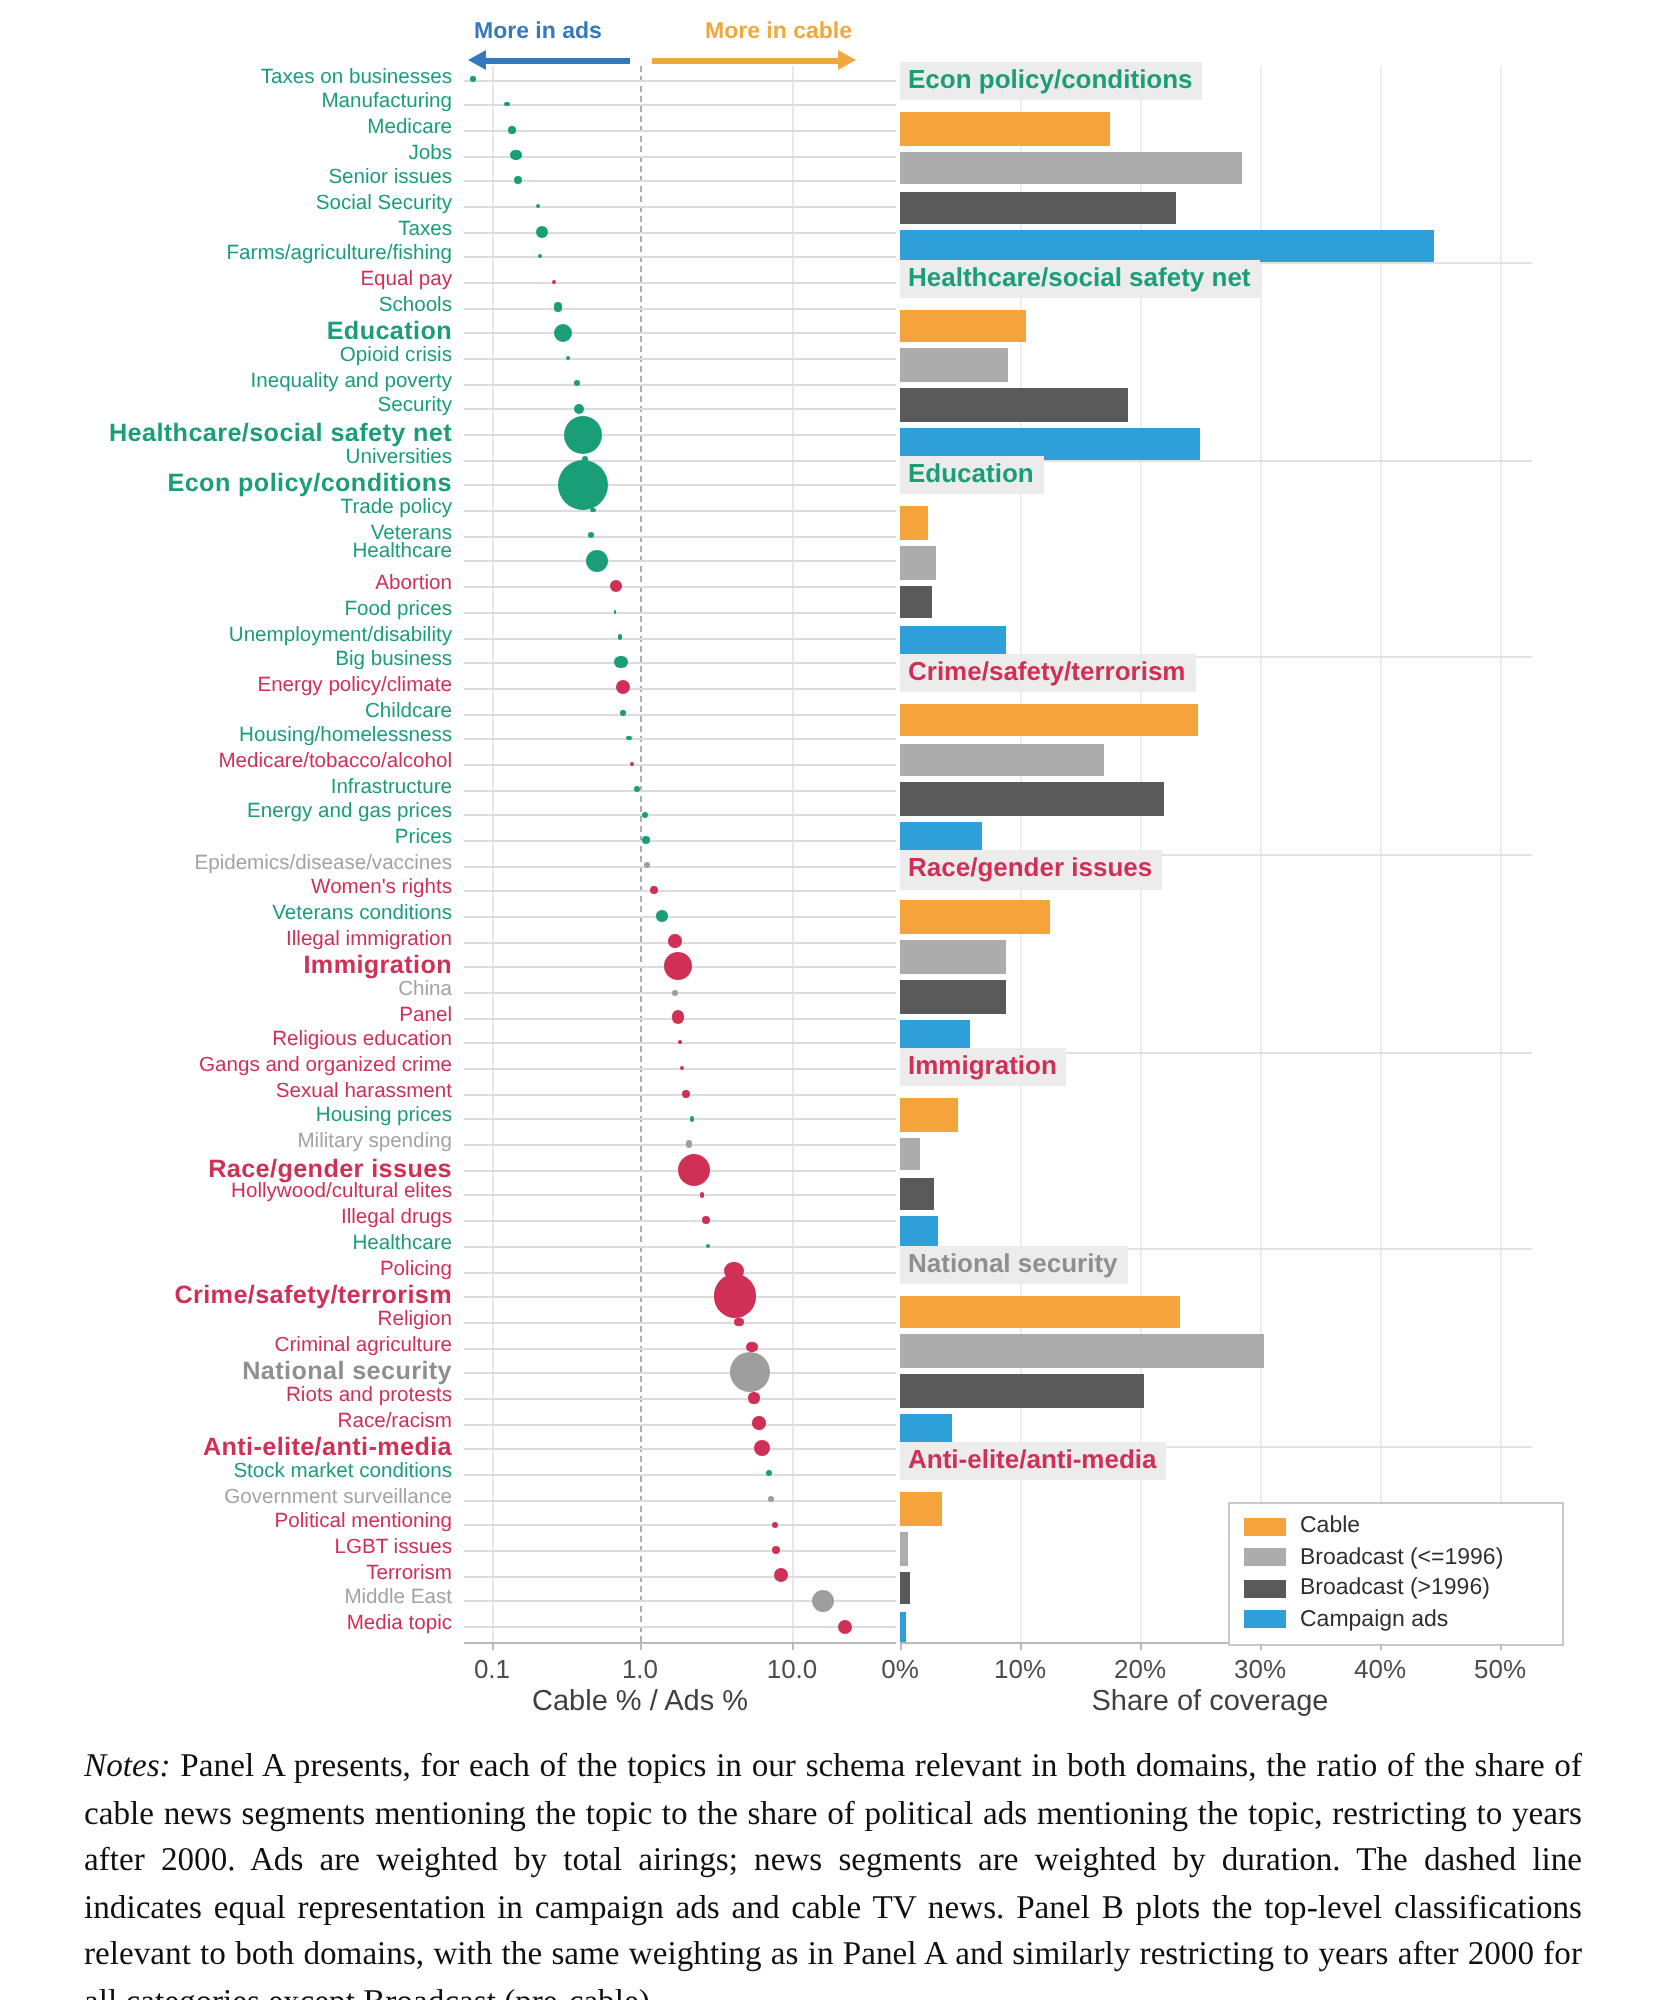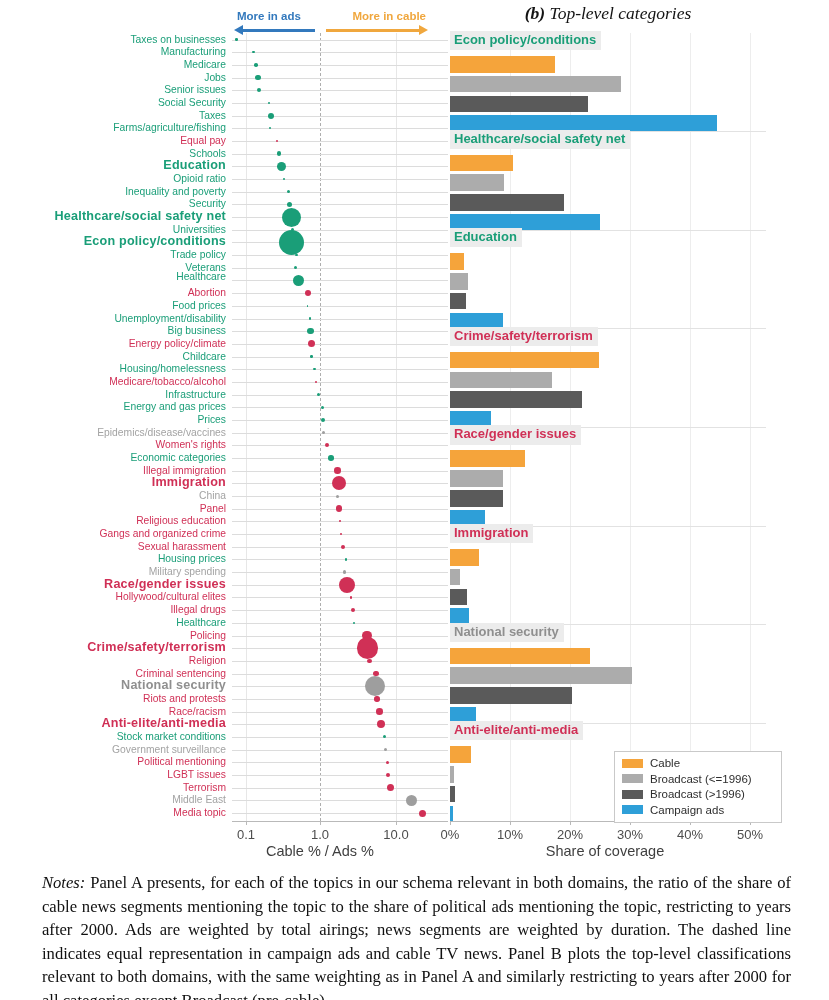--- a/index.html
+++ b/index.html
@@ -37,23 +37,20 @@
   .legend-label{font-size:11.5px;color:#2e2e2e;white-space:nowrap;}
   #notes{position:absolute;left:42px;top:871px;width:749px;font-family:"Liberation Serif",serif;
          font-size:16.6px;line-height:23.6px;color:#101010;text-align:justify;}
   #notes .ital{font-style:italic;}
 </style>
 </head>
 <body>
 
 <div id="figure">
 
-  <div id="panel-b-title">
-    <span class="bold">(b)</span><span> Top-level categories</span>
-  </div>
 
   <div id="panel-a">
 
     <div class="vgrid" style="left:246px;top:33px;height:788px;"></div>
     <div class="vgrid" style="left:396px;top:33px;height:788px;"></div>
 
     <div class="dash-line" style="left:320px;top:33px;height:788px;"></div>
 
     <div class="annot" id="annot-left" style="left: 237px; top: 10px; color: rgb(51, 121, 189);">More in ads</div>
     <div class="annot" id="annot-right" style="left: 299px; width: 127px; text-align: right; top: 10px; color: rgb(240, 167, 62);">More in cable</div>
@@ -79,21 +76,21 @@
         <div class="topic-label reg" style="top:115.6px;color:#1a9e78">Taxes</div>
         <div class="row-line" style="left:232px;width:216px;top:128.3px"></div>
         <div class="topic-label reg" style="top:128.3px;color:#1a9e78">Farms/agriculture/fishing</div>
         <div class="row-line" style="left:232px;width:216px;top:140.9px"></div>
         <div class="topic-label reg" style="top:140.9px;color:#d03056">Equal pay</div>
         <div class="row-line" style="left:232px;width:216px;top:153.6px"></div>
         <div class="topic-label reg" style="top:153.6px;color:#1a9e78">Schools</div>
         <div class="row-line" style="left:232px;width:216px;top:166.3px"></div>
         <div class="topic-label bold" style="top:166.3px;color:#1a9e78">Education</div>
         <div class="row-line" style="left:232px;width:216px;top:179.0px"></div>
-        <div class="topic-label reg" style="top:179.0px;color:#1a9e78">Opioid ratio</div>
+        <div class="topic-label reg" style="top:179.0px;color:#1a9e78">Opioid crisis</div>
         <div class="row-line" style="left:232px;width:216px;top:191.7px"></div>
         <div class="topic-label reg" style="top:191.7px;color:#1a9e78">Inequality and poverty</div>
         <div class="row-line" style="left:232px;width:216px;top:204.3px"></div>
         <div class="topic-label reg" style="top:204.3px;color:#1a9e78">Security</div>
         <div class="row-line" style="left:232px;width:216px;top:217.0px"></div>
         <div class="topic-label bold" style="top:217.0px;color:#1a9e78">Healthcare/social safety net</div>
         <div class="row-line" style="left:232px;width:216px;top:229.7px"></div>
         <div class="topic-label reg" style="top:229.7px;color:#1a9e78">Universities</div>
         <div class="row-line" style="left:232px;width:216px;top:242.4px"></div>
         <div class="topic-label bold" style="top:242.4px;color:#1a9e78">Econ policy/conditions</div>
@@ -123,21 +120,21 @@
         <div class="topic-label reg" style="top:394.5px;color:#1a9e78">Infrastructure</div>
         <div class="row-line" style="left:232px;width:216px;top:407.2px"></div>
         <div class="topic-label reg" style="top:407.2px;color:#1a9e78">Energy and gas prices</div>
         <div class="row-line" style="left:232px;width:216px;top:419.9px"></div>
         <div class="topic-label reg" style="top:419.9px;color:#1a9e78">Prices</div>
         <div class="row-line" style="left:232px;width:216px;top:432.6px"></div>
         <div class="topic-label reg" style="top:432.6px;color:#a3a3a3">Epidemics/disease/vaccines</div>
         <div class="row-line" style="left:232px;width:216px;top:445.3px"></div>
         <div class="topic-label reg" style="top:445.3px;color:#d03056">Women's rights</div>
         <div class="row-line" style="left:232px;width:216px;top:457.9px"></div>
-        <div class="topic-label reg" style="top:457.9px;color:#1a9e78">Economic categories</div>
+        <div class="topic-label reg" style="top:457.9px;color:#1a9e78">Veterans conditions</div>
         <div class="row-line" style="left:232px;width:216px;top:470.6px"></div>
         <div class="topic-label reg" style="top:470.6px;color:#d03056">Illegal immigration</div>
         <div class="row-line" style="left:232px;width:216px;top:483.3px"></div>
         <div class="topic-label bold" style="top:483.3px;color:#d03056">Immigration</div>
         <div class="row-line" style="left:232px;width:216px;top:496.0px"></div>
         <div class="topic-label reg" style="top:496.0px;color:#a3a3a3">China</div>
         <div class="row-line" style="left:232px;width:216px;top:508.7px"></div>
         <div class="topic-label reg" style="top:508.7px;color:#d03056">Panel</div>
         <div class="row-line" style="left:232px;width:216px;top:521.3px"></div>
         <div class="topic-label reg" style="top:521.3px;color:#d03056">Religious education</div>
@@ -157,21 +154,21 @@
         <div class="topic-label reg" style="top:610.1px;color:#d03056">Illegal drugs</div>
         <div class="row-line" style="left:232px;width:216px;top:622.8px"></div>
         <div class="topic-label reg" style="top:622.8px;color:#1a9e78">Healthcare</div>
         <div class="row-line" style="left:232px;width:216px;top:635.5px"></div>
         <div class="topic-label reg" style="top:635.5px;color:#d03056">Policing</div>
         <div class="row-line" style="left:232px;width:216px;top:648.1px"></div>
         <div class="topic-label bold" style="top:648.1px;color:#d03056">Crime/safety/terrorism</div>
         <div class="row-line" style="left:232px;width:216px;top:660.8px"></div>
         <div class="topic-label reg" style="top:660.8px;color:#d03056">Religion</div>
         <div class="row-line" style="left:232px;width:216px;top:673.5px"></div>
-        <div class="topic-label reg" style="top:673.5px;color:#d03056">Criminal sentencing</div>
+        <div class="topic-label reg" style="top:673.5px;color:#d03056">Criminal agriculture</div>
         <div class="row-line" style="left:232px;width:216px;top:686.2px"></div>
         <div class="topic-label bold" style="top:686.2px;color:#8f8f8f">National security</div>
         <div class="row-line" style="left:232px;width:216px;top:698.9px"></div>
         <div class="topic-label reg" style="top:698.9px;color:#d03056">Riots and protests</div>
         <div class="row-line" style="left:232px;width:216px;top:711.5px"></div>
         <div class="topic-label reg" style="top:711.5px;color:#d03056">Race/racism</div>
         <div class="row-line" style="left:232px;width:216px;top:724.2px"></div>
         <div class="topic-label bold" style="top:724.2px;color:#d03056">Anti-elite/anti-media</div>
         <div class="row-line" style="left:232px;width:216px;top:736.9px"></div>
         <div class="topic-label reg" style="top:736.9px;color:#1a9e78">Stock market conditions</div>

